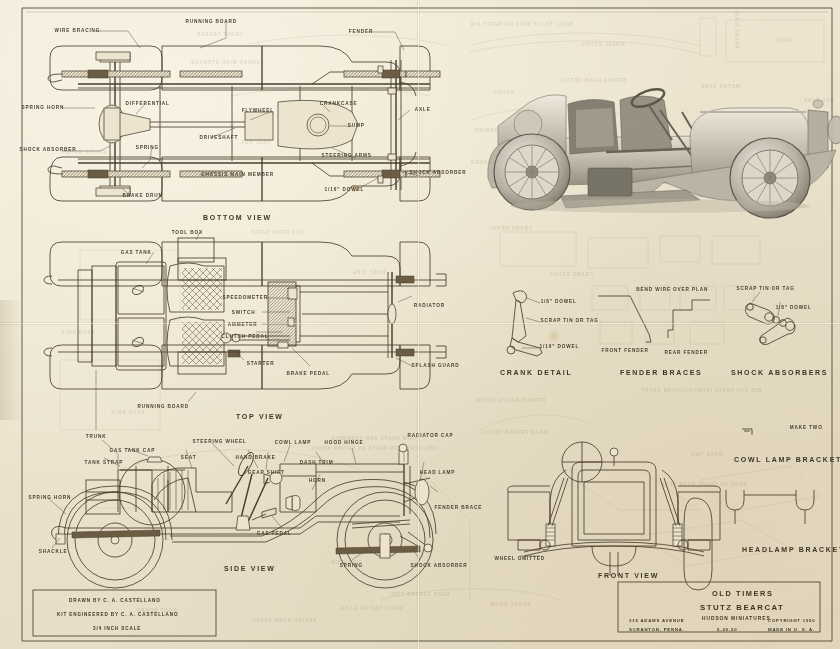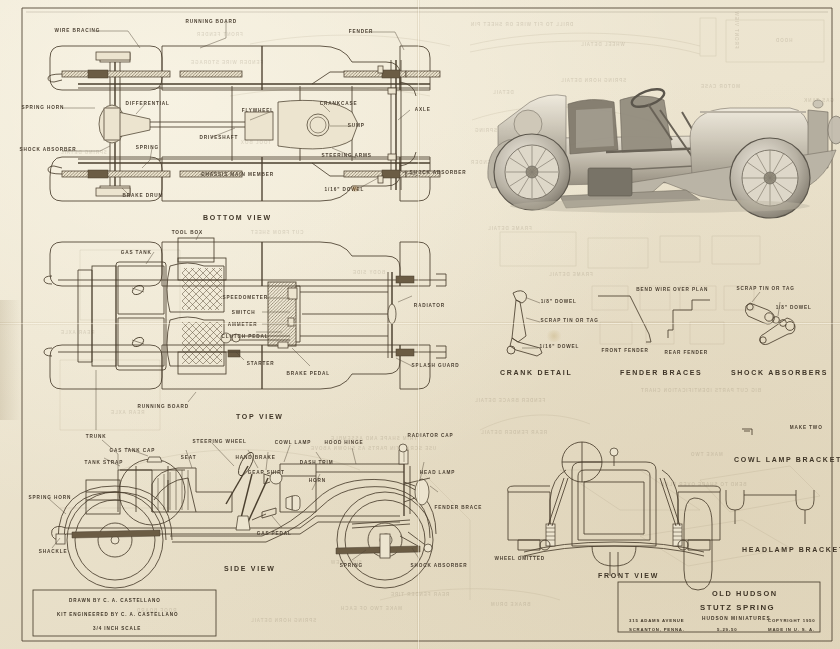--- a/index.html
+++ b/index.html
@@ -641,22 +641,22 @@
   <div class="cap" style="left:734px;top:456px;">COWL LAMP BRACKET</div>
   <div class="cap" style="left:742px;top:546px;">HEADLAMP BRACKET</div>
 
   <div class="lbl" style="left:495px;top:556px;">WHEEL OMITTED</div>
   <div class="cap" style="left:598px;top:572px;">FRONT VIEW</div>
 
   <div class="tb" style="left:69px;top:598px;font-size:4.6px;letter-spacing:.9px;">DRAWN BY C. A. CASTELLANO</div>
   <div class="tb" style="left:57px;top:612px;font-size:4.6px;letter-spacing:.9px;">KIT ENGINEERED BY C. A. CASTELLANO</div>
   <div class="tb" style="left:93px;top:626px;font-size:4.6px;letter-spacing:.9px;">3/4 INCH SCALE</div>
 
-  <div class="tb" style="left:712px;top:589px;font-size:7.4px;letter-spacing:1.6px;">OLD HUDSON</div>
-  <div class="tb" style="left:700px;top:603px;font-size:7.8px;letter-spacing:1.5px;">STUTZ SPRING</div>
+  <div class="tb" style="left:712px;top:589px;font-size:7.4px;letter-spacing:1.6px;">OLD TIMERS</div>
+  <div class="tb" style="left:700px;top:603px;font-size:7.8px;letter-spacing:1.5px;">STUTZ BEARCAT</div>
   <div class="tb" style="left:702px;top:616px;font-size:4.8px;letter-spacing:1px;">HUDSON MINIATURES</div>
   <div class="tb" style="left:629px;top:618px;font-size:4.3px;letter-spacing:.8px;">315 ADAMS AVENUE</div>
   <div class="tb" style="left:629px;top:627px;font-size:4.3px;letter-spacing:.8px;">SCRANTON, PENNA.</div>
   <div class="tb" style="left:717px;top:627px;font-size:4.3px;letter-spacing:.8px;">5-29-50</div>
   <div class="tb" style="left:768px;top:618px;font-size:4.3px;letter-spacing:.8px;">COPYRIGHT 1950</div>
   <div class="tb" style="left:768px;top:627px;font-size:4.3px;letter-spacing:.8px;">MADE IN U. S. A.</div>
 
   <div class="grain"></div>
   <div class="fold" style="left:417px;"></div>
   <div class="foldh" style="top:322px;"></div>

